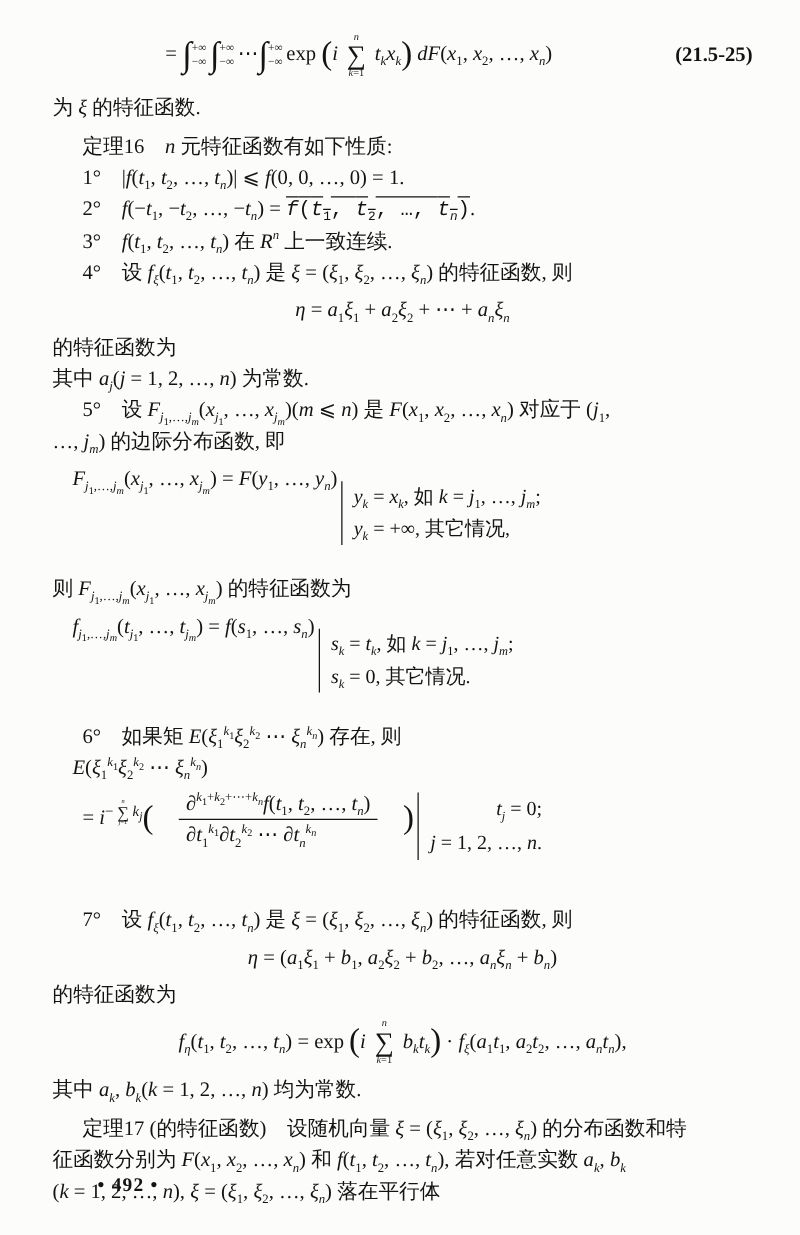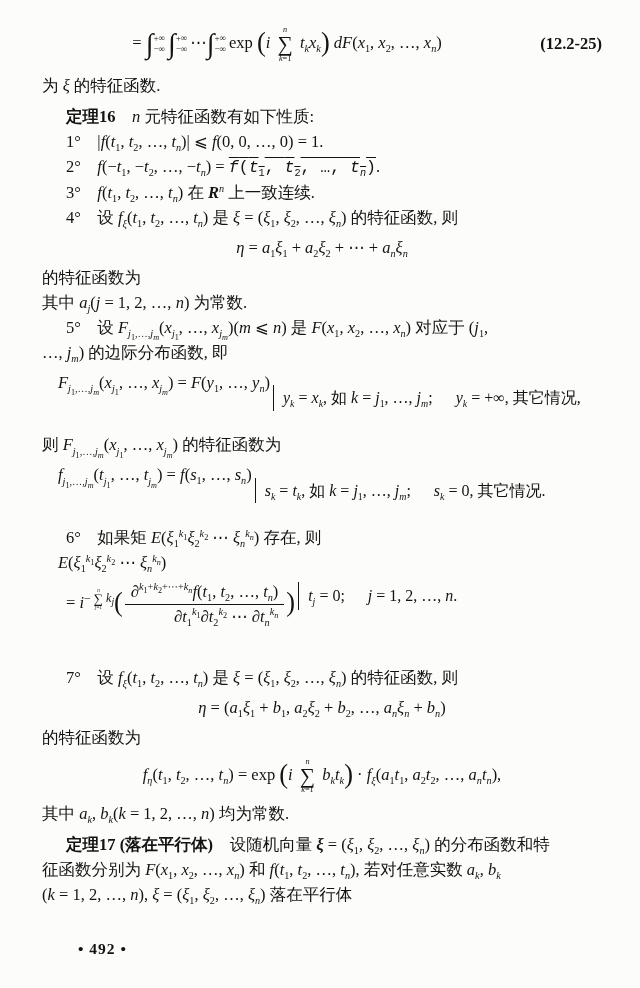--- a/index.html
+++ b/index.html
@@ -9,42 +9,42 @@
     font-family:"Liberation Serif","DejaVu Serif",serif;
     font-size:16.5px;
   }
   .page { position:relative; box-sizing:border-box; width:640px; height:988px; padding:22px 38px 0 42px; }
   .ln { line-height:25px; margin:0; }
   .ind { padding-left:24px; }
   .ind-sm { padding-left:16px; }
   .ctr { text-align:center; }
   .disp { margin:5px 0; }
   i { font-style:italic; }
-  b { font-weight:bold; }
+  b { font-weight:normal; }
   sub,sup { font-size:0.62em; line-height:0; }
   sub sub, sub sup, sup sub, sup sup { font-size:0.8em; }
   .ol { text-decoration:overline;font-family:Liberation Mono, monospace; }
   
   .ig { font-size:1.7em; vertical-align:-0.18em; line-height:1; }
   .lim { display:inline-flex; flex-direction:column; font-size:0.55em; line-height:1.3; vertical-align:middle; margin:0 3px 0 0; }
   
   .sum { display:inline-flex; flex-direction:column; align-items:center; vertical-align:middle; line-height:1; margin:0 3px; }
   .sum .t { font-size:0.5em; }
   .sum .s { font-size:1.3em; line-height:0.95; }
   .sum .b { font-size:0.5em; }
   .sum.sm { font-size:0.85em; }
   .esup { vertical-align:0.55em; font-size:0.72em; }
   
   .bp { font-size:1.6em; vertical-align:-0.12em; line-height:1; }
   
-  .frac { display:inline-block; text-align:right; vertical-align:middle; margin:0 2px; line-height:1.35; }
+  .frac { display:inline-block; text-align:left; vertical-align:middle; margin:0 20px; line-height:1.35; }
   .frac .num { display:block; border-bottom:1.4px solid #131313; padding:0 6px 1px; }
   .frac .den { display:block; padding:1px 6px 0; }
   
-  .cond { display:inline-flex; flex-direction:row; border-left:1.5px solid #131313; padding-left:9px; margin-left:3px; vertical-align:top; position:relative; top:0.95em; line-height:1.6; font-size:0.97em;gap:23px; }
+  .cond { display:inline-flex; flex-direction:column; border-left:1.5px solid #131313; padding-left:9px; margin-left:3px; vertical-align:top; position:relative; top:0.95em; line-height:1.6; font-size:0.97em; }
   .cond-mid { top:0.15em; line-height:1.7;align-items:flex-end; }
   .case-row { padding-bottom:32px; }
   .eq-row { position:relative; text-align:center; padding-right:70px; line-height:30px; margin:4px 0 10px; }
   .eqnum { position:absolute; right:0; top:50%; transform:translateY(-50%); font-weight:bold; }
   .pagenum { position:absolute; left:42px; bottom:30px; font-weight:bold; letter-spacing:1px; font-size:15.5px;margin-left:36px; }
   .mt { margin-top:6px; }
 </style>
 </head>
 <body>
 
@@ -58,21 +58,21 @@
           <span>+∞</span>
           <span>−∞</span>
         </span>⋯<span class="ig">∫</span><span class="lim">
           <span>+∞</span>
           <span>−∞</span>
         </span>exp <span class="bp">(</span><i>i</i> <span class="sum">
           <span class="t"><i>n</i></span>
           <span class="s">∑</span>
           <span class="b"><i>k</i>=1</span>
         </span> <i>t<sub>k</sub>x<sub>k</sub></i><span class="bp">)</span> <i>dF</i>(<i>x</i><sub>1</sub>, <i>x</i><sub>2</sub>, …, <i>x<sub>n</sub></i>)</span>
-    <span class="eqnum">(12.2-25)</span>
+    <span class="eqnum">(21.5-25)</span>
   </div>
 
   <div class="ln">为 <i>ξ</i> 的特征函数.</div>
 
   <div class="ln ind mt"><b>定理16</b>　<i>n</i> 元特征函数有如下性质:</div>
 
   <div class="ln ind">1°　|<i>f</i>(<i>t</i><sub>1</sub>, <i>t</i><sub>2</sub>, …, <i>t<sub>n</sub></i>)| ⩽ <i>f</i>(0, 0, …, 0) = 1.</div>
   <div class="ln ind">2°　<i>f</i>(−<i>t</i><sub>1</sub>, −<i>t</i><sub>2</sub>, …, −<i>t<sub>n</sub></i>) = <span class="ol"><i>f</i>(<i>t</i><sub>1</sub>, <i>t</i><sub>2</sub>, …, <i>t<sub>n</sub></i>)</span>.</div>
   <div class="ln ind">3°　<i>f</i>(<i>t</i><sub>1</sub>, <i>t</i><sub>2</sub>, …, <i>t<sub>n</sub></i>) 在 <b><i>R</i></b><sup><i>n</i></sup> 上一致连续.</div>
   <div class="ln ind">4°　设 <i>f<sub>ξ</sub></i>(<i>t</i><sub>1</sub>, <i>t</i><sub>2</sub>, …, <i>t<sub>n</sub></i>) 是 <i>ξ</i> = (<i>ξ</i><sub>1</sub>, <i>ξ</i><sub>2</sub>, …, <i>ξ<sub>n</sub></i>) 的特征函数, 则</div>
@@ -113,19 +113,19 @@
   <div class="ln">的特征函数为</div>
 
   <div class="ln ctr disp" style="line-height:40px;"><i>f<sub>η</sub></i>(<i>t</i><sub>1</sub>, <i>t</i><sub>2</sub>, …, <i>t<sub>n</sub></i>) = exp <span class="bp">(</span><i>i</i> <span class="sum">
         <span class="t"><i>n</i></span>
         <span class="s">∑</span>
         <span class="b"><i>k</i>=1</span>
       </span> <i>b<sub>k</sub>t<sub>k</sub></i><span class="bp">)</span> · <i>f<sub>ξ</sub></i>(<i>a</i><sub>1</sub><i>t</i><sub>1</sub>, <i>a</i><sub>2</sub><i>t</i><sub>2</sub>, …, <i>a<sub>n</sub>t<sub>n</sub></i>),</div>
 
   <div class="ln mt">其中 <i>a<sub>k</sub></i>, <i>b<sub>k</sub></i>(<i>k</i> = 1, 2, …, <i>n</i>) 均为常数.</div>
 
-  <div class="ln ind mt"><b>定理17 (落在平行体)</b>　设随机向量 <b><i>ξ</i></b> = (<i>ξ</i><sub>1</sub>, <i>ξ</i><sub>2</sub>, …, <i>ξ<sub>n</sub></i>) 的分布函数和特</div>
+  <div class="ln ind mt"><b>定理17 (的特征函数)</b>　设随机向量 <b><i>ξ</i></b> = (<i>ξ</i><sub>1</sub>, <i>ξ</i><sub>2</sub>, …, <i>ξ<sub>n</sub></i>) 的分布函数和特</div>
   <div class="ln">征函数分别为 <i>F</i>(<i>x</i><sub>1</sub>, <i>x</i><sub>2</sub>, …, <i>x<sub>n</sub></i>) 和 <i>f</i>(<i>t</i><sub>1</sub>, <i>t</i><sub>2</sub>, …, <i>t<sub>n</sub></i>), 若对任意实数 <i>a<sub>k</sub></i>, <i>b<sub>k</sub></i></div>
   <div class="ln">(<i>k</i> = 1, 2, …, <i>n</i>), <i>ξ</i> = (<i>ξ</i><sub>1</sub>, <i>ξ</i><sub>2</sub>, …, <i>ξ<sub>n</sub></i>) 落在平行体</div>
 
   <div class="pagenum">• 492 •</div>
 
 </div>
 
 </body></html>

